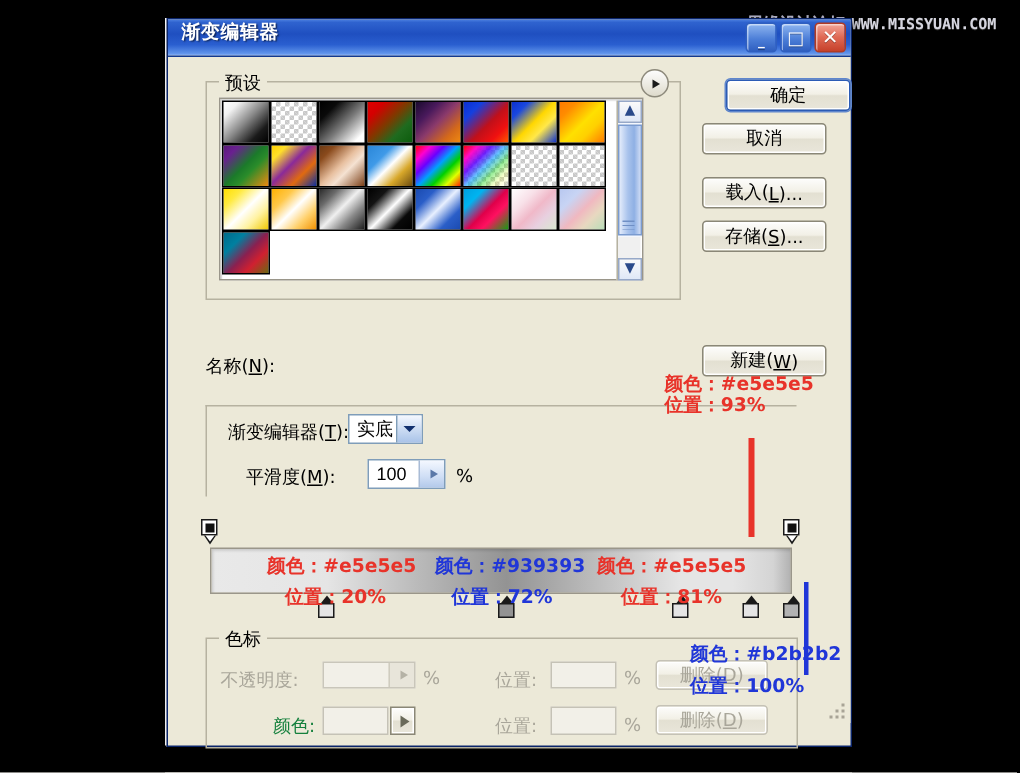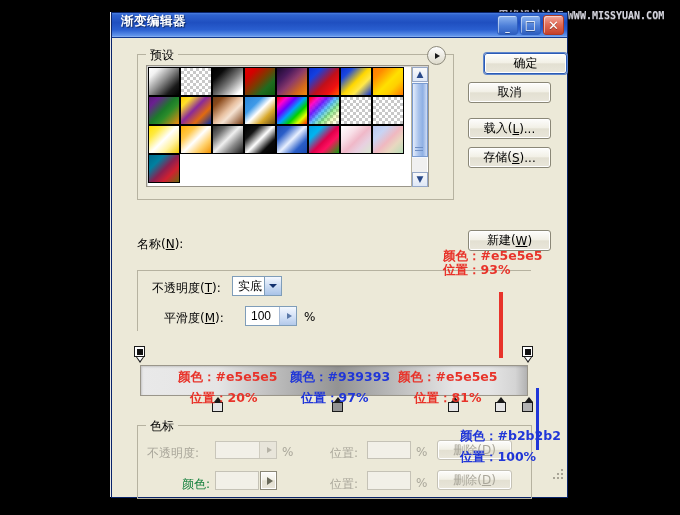--- a/index.html
+++ b/index.html
@@ -320,21 +320,21 @@
         </div>
       </div>
 
       <div class="row-label" style="left:25px;top:198px;">
         <span>名称(</span><span class="u">N</span><span>):</span>
       </div>
 
       <div class="group" style="left:25px;top:232px;width:393px;height:60px;border-right:none;border-top:1px solid #b6b2a0;border-bottom:none;border-left:1px solid #b6b2a0;"></div>
 
       <div class="row-label" style="left:40px;top:242px;">
-        <span>不透明度(</span><span class="u">T</span><span>):</span>
+        <span>渐变编辑器(</span><span class="u">T</span><span>):</span>
       </div>
       <div class="combo" style="left:120px;top:238px;width:50px;height:20px;">
         <span class="val">实底</span>
         <span class="arrowbox">
             <i class="tri"></i>
           </span>
       </div>
 
       <div class="row-label" style="left:52px;top:272px;">
         <span>平滑度(</span><span class="u">M</span><span>):</span>
@@ -461,21 +461,21 @@
   </div>
 
   <div class="anno red s13" style="left:443px;top:248px;">颜色：#e5e5e5</div>
   <div class="anno red s13" style="left:443px;top:262px;">位置：93%</div>
   <div class="vline red" style="left:499px;top:292px;width:4px;height:66px;"></div>
 
   <div class="anno red s13" style="left:178px;top:369px;">颜色：#e5e5e5</div>
   <div class="anno red s13" style="left:190px;top:390px;">位置：20%</div>
 
   <div class="anno blue s13" style="left:290px;top:369px;">颜色：#939393</div>
-  <div class="anno blue s13" style="left:301px;top:390px;">位置：97%</div>
+  <div class="anno blue s13" style="left:301px;top:390px;">位置：72%</div>
 
   <div class="anno red s13" style="left:398px;top:369px;">颜色：#e5e5e5</div>
   <div class="anno red s13" style="left:414px;top:390px;">位置：81%</div>
 
   <div class="anno blue s13" style="left:460px;top:428px;">颜色：#b2b2b2</div>
   <div class="anno blue s13" style="left:460px;top:449px;">位置：100%</div>
   <div class="vline blue" style="left:536px;top:388px;width:3px;height:62px;"></div>
 
 </div>
 

